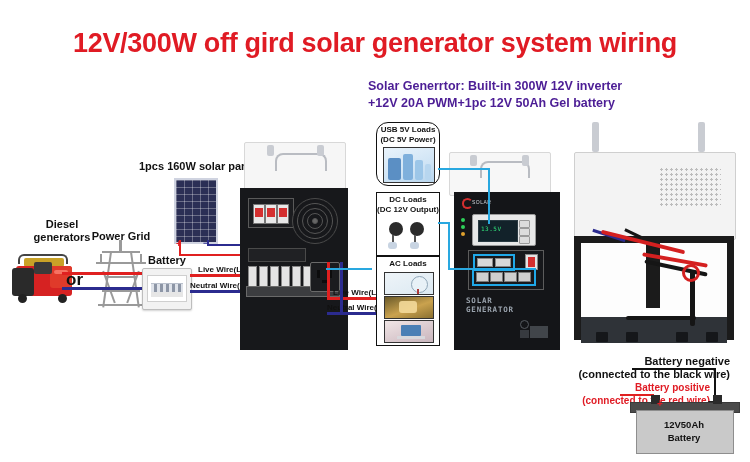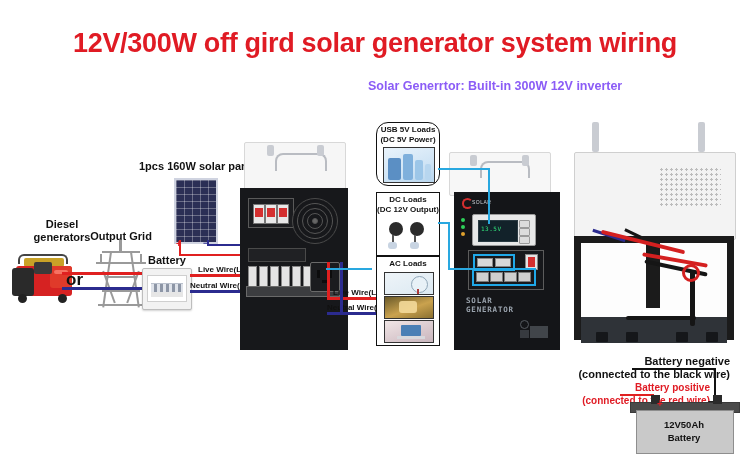--- a/index.html
+++ b/index.html
@@ -15,21 +15,21 @@
 
   
   #title{
     left:0;top:28px;width:750px;text-align:center;
     font-size:27px;font-weight:bold;color:#e01b24;
     letter-spacing:-0.3px;
     font-family:"Liberation Sans", sans-serif;
   }
   #subtitle{
     left:368px;top:78px;width:330px;
-    font-size:12.5px;font-weight:bold;color:#8b5cf6;line-height:17px;
+    font-size:12.5px;font-weight:bold;color:#4c1d95;line-height:17px;
   }
 
   
   .lbl{font-size:11px;font-weight:bold;color:#111;line-height:13px;}
   .lbl-sm{font-size:8px;font-weight:bold;color:#111;line-height:10px;}
   .lbl-green{font-size:9px;font-weight:bold;color:#15a349;}
   .lbl-red{font-size:10px;font-weight:bold;color:#e01b24;}
 
   
   .wire{position:absolute;}
@@ -144,20 +144,21 @@
 </style>
 </head>
 <body>
 
 <div class="stage">
 
   <div class="abs" id="title">12V/300W off gird solar generator system wiring</div>
 
   <div class="abs" id="subtitle">
     <div>Solar Generrtor: Built-in 300W 12V inverter</div>
+    <div>+12V 20A PWM+1pc 12V 50Ah Gel battery</div>
   </div>
 
   <div class="abs lbl" style="left:22px;top:218px;width:80px;text-align:center;">
     <div>Diesel</div>
     <div>generators</div>
   </div>
 
   <div class="abs" id="gen-wrap">
     <div class="gen-handle"></div>
     <div class="gen-top"></div>
@@ -165,21 +166,21 @@
     <div class="gen-tank"></div>
     <div class="gen-hl"></div>
     <div class="gen-dark"></div>
     <div class="gen-dark2"></div>
     <div class="gen-wheel" style="left:8px;"></div>
     <div class="gen-wheel" style="left:48px;"></div>
   </div>
 
   <div class="abs" style="left:66px;top:270px;font-size:17px;font-weight:bold;color:#111;">or</div>
 
-  <div class="abs lbl" style="left:86px;top:230px;width:70px;text-align:center;">Output Grid</div>
+  <div class="abs lbl" style="left:86px;top:230px;width:70px;text-align:center;">Power Grid</div>
 
   <div class="abs" id="pylon">
     <div class="bar" style="left:27px;top:0;width:3px;height:12px;"></div>
     <div class="bar" style="left:10px;top:11px;width:38px;height:2px;"></div>
     <div class="bar" style="left:4px;top:22px;width:50px;height:2px;"></div>
     <div class="bar" style="left:8px;top:14px;width:2px;height:8px;"></div>
     <div class="bar" style="left:48px;top:14px;width:2px;height:8px;"></div>
     <div class="bar" style="left:18px;top:12px;width:2px;height:56px;transform:rotate(8deg);transform-origin:top;"></div>
     <div class="bar" style="left:38px;top:12px;width:2px;height:56px;transform:rotate(-8deg);transform-origin:top;"></div>
     <div class="bar" style="left:14px;top:36px;width:30px;height:2px;"></div>

